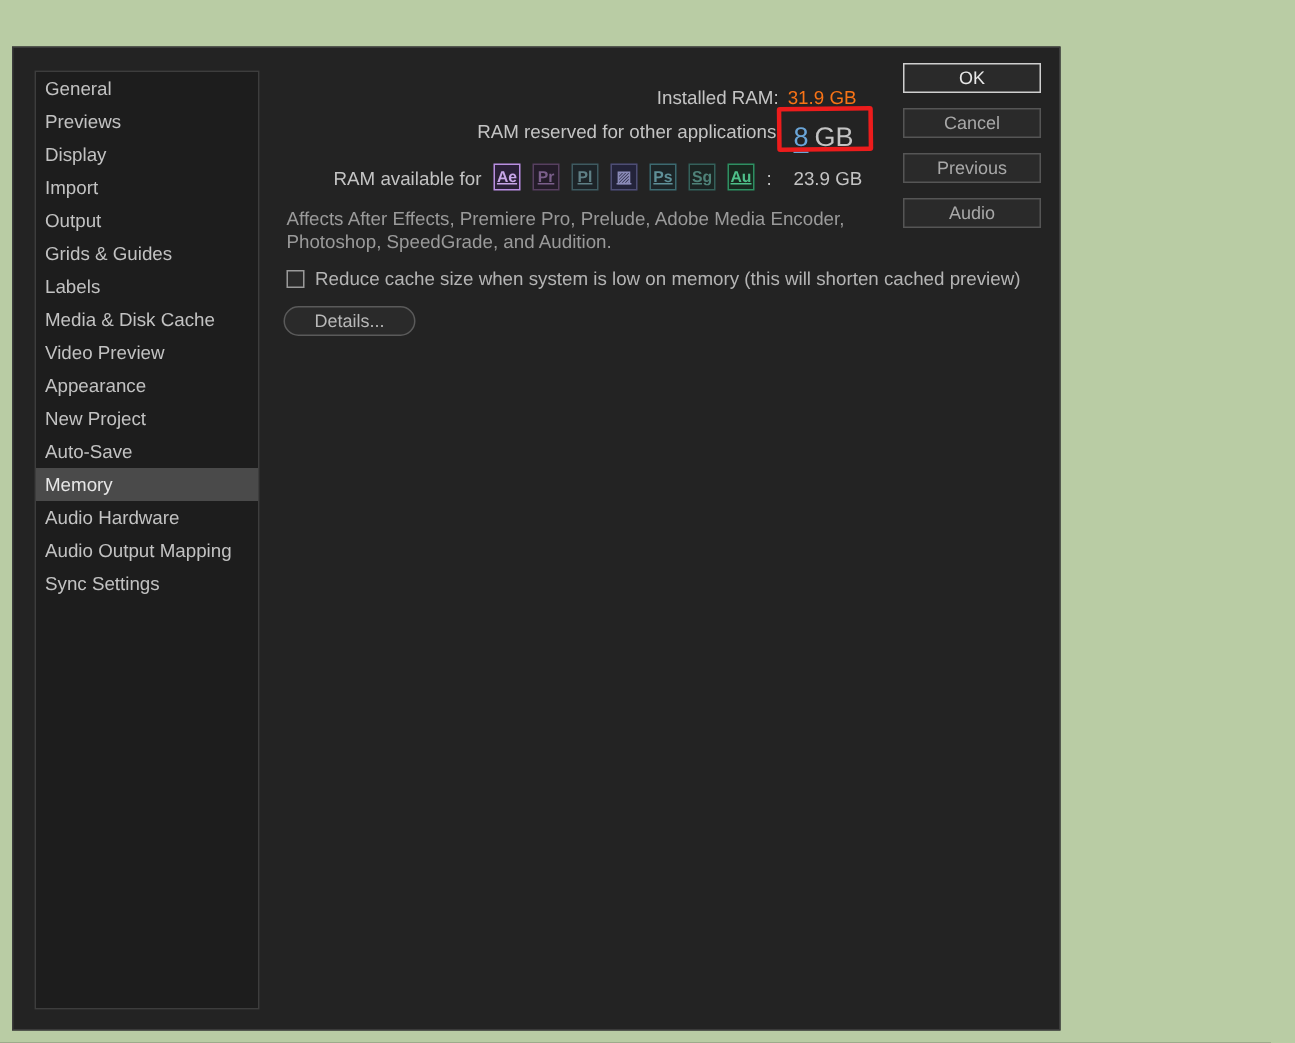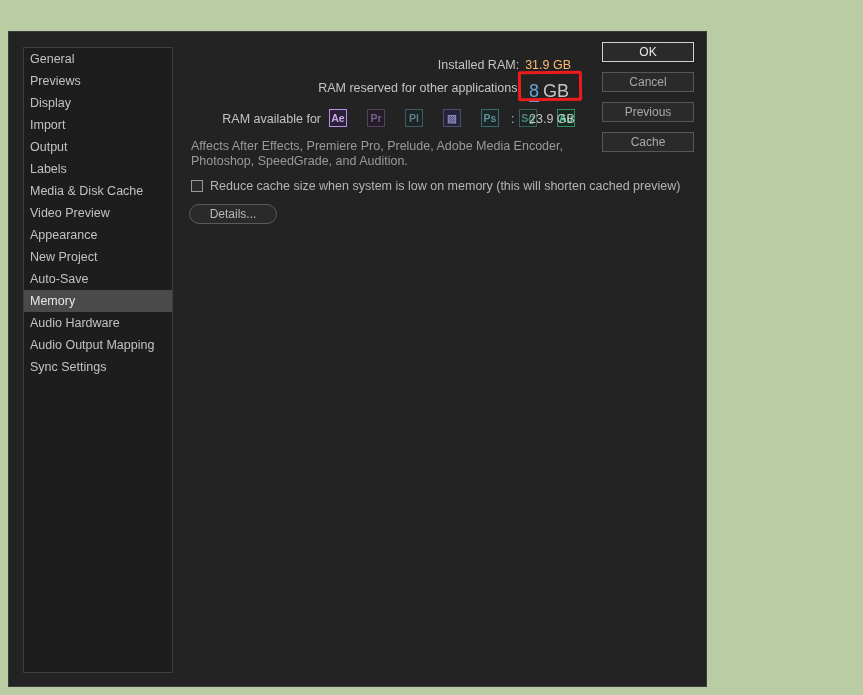--- a/index.html
+++ b/index.html
@@ -90,21 +90,21 @@
   .row-installed {
     position: absolute;
     left: 0; top: 11px;
     width: 390px;
     text-align: right;
     font-size: 12.5px;
     color: #c4c4c4;
     white-space: nowrap;
   }
   .row-installed .lbl { color: #c4c4c4; }
-  .row-installed .val { color: #fdba74; margin-left: 6px; }
+  .row-installed .val { color: #f97316; margin-left: 6px; }
 
   .row-reserved {
     position: absolute;
     left: 0; top: 34px;
     width: 340px;
     text-align: right;
     font-size: 12.5px;
     color: #c4c4c4;
     white-space: nowrap;
   }
@@ -152,25 +152,26 @@
     left: 148px; top: 0;
   }
   .app-icon {
     display: inline-block;
     width: 18px; height: 18px;
     line-height: 17px;
     text-align: center;
     font-size: 10.5px;
     font-weight: bold;
     border: 1px solid #555;
-    margin-right: 20px;
+    margin-right: 8px;
     vertical-align: top;
     box-sizing: border-box;
     font-family: "Liberation Sans", sans-serif;
     cursor: default;
+    text-decoration: underline;
   }
   .avail-colon {
     position: absolute;
     left: 330px; top: 0;
     line-height: 20px;
     color: #c4c4c4;
   }
   .avail-value {
     position: absolute;
     left: 348px; top: 0;
@@ -251,20 +252,21 @@
 
 
   <div id="dialog-body">
 
     <div id="sidebar">
         <div class="side-item"><span>General</span></div>
         <div class="side-item"><span>Previews</span></div>
         <div class="side-item"><span>Display</span></div>
         <div class="side-item"><span>Import</span></div>
         <div class="side-item"><span>Output</span></div>
+        <div class="side-item"><span>Grids &amp; Guides</span></div>
         <div class="side-item"><span>Labels</span></div>
         <div class="side-item"><span>Media &amp; Disk Cache</span></div>
         <div class="side-item"><span>Video Preview</span></div>
         <div class="side-item"><span>Appearance</span></div>
         <div class="side-item"><span>New Project</span></div>
         <div class="side-item"><span>Auto-Save</span></div>
         <div class="side-item selected"><span>Memory</span></div>
         <div class="side-item"><span>Audio Hardware</span></div>
         <div class="side-item"><span>Audio Output Mapping</span></div>
         <div class="side-item"><span>Sync Settings</span></div>
@@ -295,17 +297,17 @@
         <span class="cb-box"></span><span>Reduce cache size when system is low on memory (this will shorten cached preview)</span>
       </div>
 
       <div class="details-button">Details...</div>
     </div>
 
     <div id="action-buttons">
       <div class="action-button primary">OK</div>
       <div class="action-button">Cancel</div>
       <div class="action-button">Previous</div>
-      <div class="action-button">Cache</div>
+      <div class="action-button">Audio</div>
     </div>
 
   </div>
 </div>
 
 </body></html>

